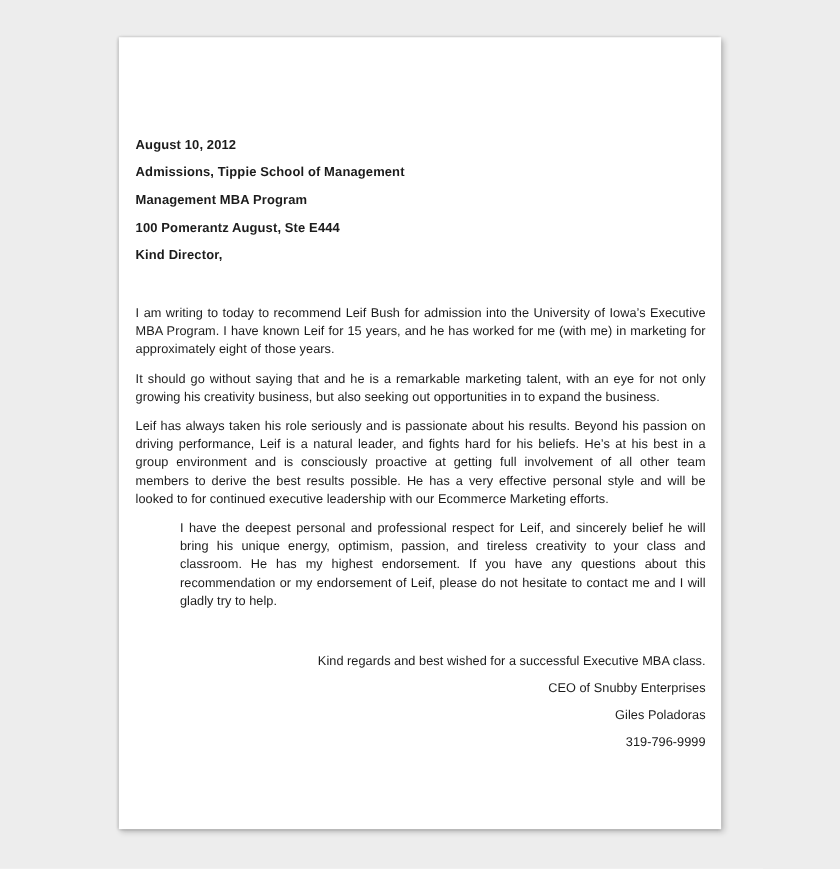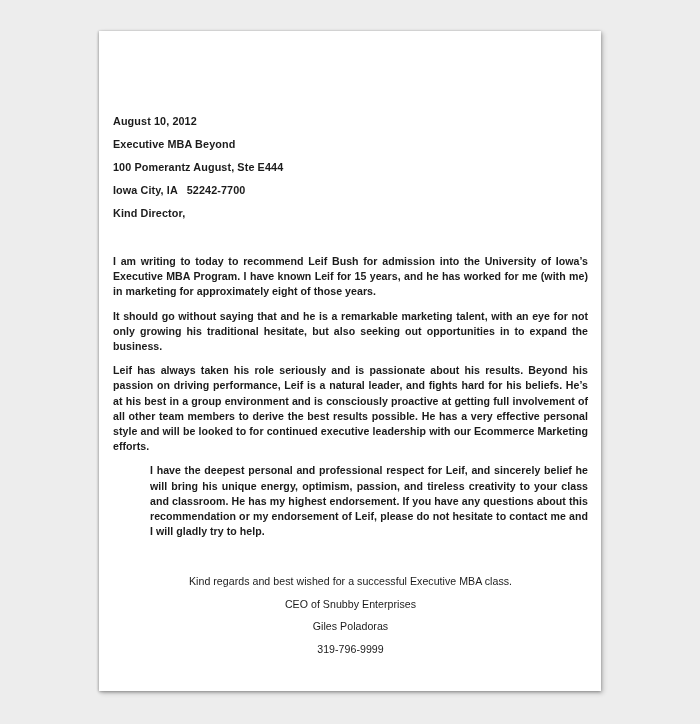--- a/index.html
+++ b/index.html
@@ -54,65 +54,65 @@
     letter-spacing: 0.01em;
     white-space: pre;
   }
 
   
   .body-block {
     padding-top: 29px;
   }
   .body-para {
     font-size: 10.6px;
-    font-weight: bold;
+    font-weight: normal;
     line-height: 15.2px;
     text-align: justify;
     text-justify: inter-word;
     margin: 0 0 9px 0;
     letter-spacing: 0.004em;
   }
   .body-para:last-child {
     margin-bottom: 0;
     margin-left: 37px;
   }
 
   
   .closing-block {
     padding-top: 31px;
   }
   .closing-line {
     font-size: 10.6px;
     font-weight: normal;
     line-height: 22.5px;
-    text-align: center;
+    text-align: right;
     letter-spacing: 0.004em;
     white-space: pre;
   }
 </style>
 </head>
 <body>
 
 <div id="canvas">
 
   <div id="page">
 
     <div id="letter">
 
       <div class="header-block">
         <div class="header-line">August 10, 2012</div>
-        <div class="header-line">Executive MBA Beyond</div>
+        <div class="header-line">Admissions, Tippie School of Management</div>
+        <div class="header-line">Management MBA Program</div>
         <div class="header-line">100 Pomerantz August, Ste E444</div>
-        <div class="header-line">Iowa City, IA   52242-7700</div>
         <div class="header-line">Kind Director,</div>
       </div>
 
       <div class="body-block">
         <p class="body-para">I am writing to today to recommend Leif Bush for admission into the University of Iowa’s Executive MBA Program.   I have known Leif for 15 years, and he has worked for me (with me) in marketing for approximately eight of those years.</p>
-        <p class="body-para">It should go without saying that and he is a remarkable marketing talent, with an eye for not only growing his traditional hesitate, but also seeking out opportunities in to expand the business.</p>
+        <p class="body-para">It should go without saying that and he is a remarkable marketing talent, with an eye for not only growing his creativity business, but also seeking out opportunities in to expand the business.</p>
         <p class="body-para">Leif has always taken his role seriously and is passionate about his results. Beyond his passion on driving performance, Leif is a natural leader, and fights hard for his beliefs. He’s at his best in a group environment and is consciously proactive at getting full involvement of all other team members to derive the best results possible. He has a very effective personal style and will be looked to for continued executive leadership with our Ecommerce Marketing efforts.</p>
         <p class="body-para">I have the deepest personal and professional respect for Leif, and sincerely belief he will bring his unique energy, optimism, passion, and tireless creativity to your class and classroom.   He has my highest endorsement.  If you have any questions about this recommendation or my endorsement of Leif, please do not hesitate to contact me and I will gladly try to help.</p>
       </div>
 
       <div class="closing-block">
         <div class="closing-line">Kind regards and best wished for a successful Executive MBA class.</div>
         <div class="closing-line">CEO of Snubby Enterprises</div>
         <div class="closing-line">Giles Poladoras</div>
         <div class="closing-line">319-796-9999</div>
       </div>

